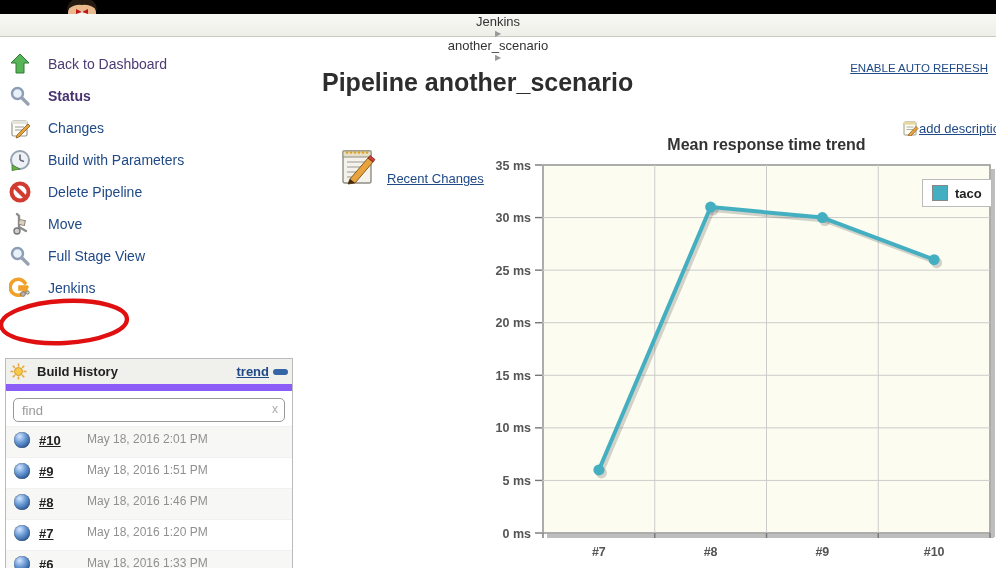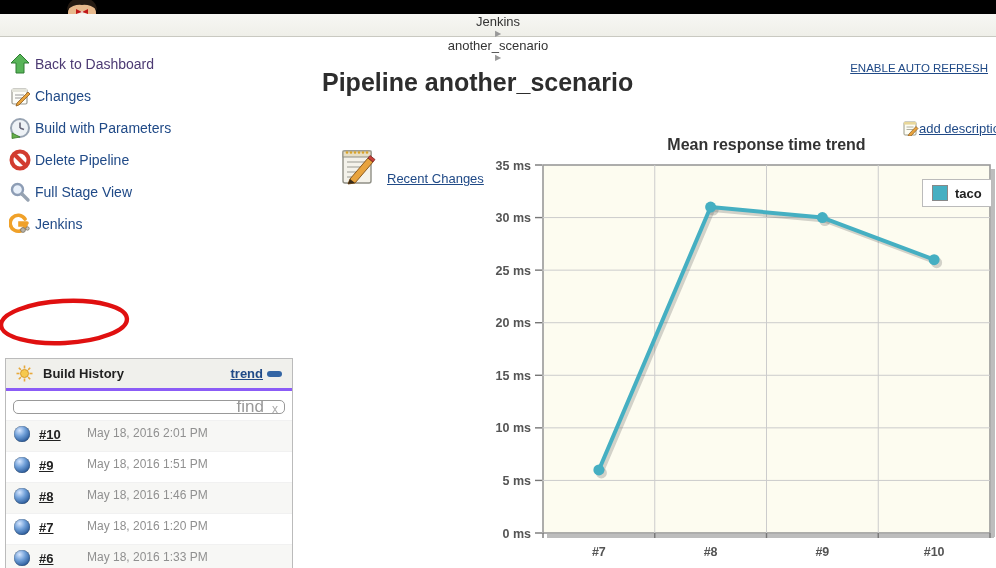--- a/index.html
+++ b/index.html
@@ -14,41 +14,41 @@
   
   #crumbbar { position:absolute; left:0; top:14px; width:996px; height:23px;
     background:linear-gradient(#f7f7f4,#efefe9); border-bottom:1px solid #c9c9c1;
     display:flex; align-items:center; padding:0 8px; font-size:13px; color:#333;flex-direction:column; }
   .crumb-link { color:#333; text-decoration:none; cursor:pointer; }
   .crumb-sep { color:#999; font-size:8px; margin:0 22px; }
   #autorefresh { margin-left:auto; font-size:11.5px; color:#204a87; text-decoration:underline; cursor:pointer; }
 
   
   #tasks { position:absolute; left:8px; top:52px; display:flex; flex-direction:column; gap:8px; }
-  .task { display:flex; align-items:center; gap:3px; height:24px; font-size:14px; cursor:pointer; }
+  .task { display:flex; align-items:center; gap:16px; height:24px; font-size:14px; cursor:pointer; }
   .task a { color:#204a87; text-decoration:none; }
   .task.visited a { color:#4c3a73; }
   .task.selected a { font-weight:bold; color:#46326e; }
   .ticon { width:24px; height:24px; flex:0 0 24px; display:flex; align-items:center; justify-content:center; }
 
   
   #gatling-circle { position:absolute; left:-6px; top:296px; pointer-events:none; }
 
   
   #bh { position:absolute; left:5px; top:358px; width:288px; height:230px;
     border:1px solid #bbb; background:#fff; }
-  #bh-header { height:32px; background:#f0f0ec; border-bottom:3px solid #8b5cf6;
-    display:flex; align-items:center; padding:0 10px; gap:10px; }
+  #bh-header { height:32px; background:#f0f0ec; border-bottom:7px solid #8b5cf6;
+    display:flex; align-items:center; padding:0 4px; gap:10px; }
   #bh-title { font-size:13px; font-weight:bold; color:#222; }
   #bh-right { margin-left:auto; display:flex; align-items:center; gap:4px; }
   #bh-trend { font-size:13px; font-weight:bold; color:#204a87; text-decoration:underline; cursor:pointer; }
   #bh-dash { width:15px; height:6px; background:#3465a4; border-radius:3px; cursor:pointer; }
   #bh-findwrap { position:relative; margin:7px 7px 4px 7px; }
-  #bh-find { width:100%; height:14px; border:1px solid #999; border-radius:5px;
-    padding:0 20px 0 8px; font-size:17px; color:#333; font-family:inherit;text-align:right; }
+  #bh-find { width:100%; height:24px; border:1px solid #999; border-radius:5px;
+    padding:0 20px 0 8px; font-size:13px; color:#333; font-family:inherit; }
   #bh-find::placeholder { color:#999; }
   #bh-clear { position:absolute; right:7px; top:4px; color:#aaa; font-size:12px; cursor:pointer; }
   .brow { height:31px; display:flex; align-items:flex-start; padding:5px 6px 0 8px; overflow:hidden; border-top:1px solid #f1f1f1; }
   .brow.alt { background:#f7f7f5; }
   .ball { width:16px; height:16px; border-radius:50%; margin-top:0;
     background:radial-gradient(circle at 35% 28%, #d6e6ff 0%, #6f9fd8 38%, #1d4c8c 85%);
     box-shadow:inset 0 0 1px #123; cursor:pointer; flex:0 0 16px; }
   .bid { font-size:13px; font-weight:bold; color:#222; text-decoration:underline;
     margin:1px 0 0 9px; width:36px; cursor:pointer; }
   .bdate { font-size:12px; color:#909090; margin-left:12px; width:132px; line-height:15px; }
@@ -94,20 +94,29 @@
 
   <div id="tasks">
     <div class="task visited">
       <span class="ticon">
         <svg width="22" height="22" viewBox="0 0 22 22">
             <path d="M11 1 L20 10 H15 V20 H7 V10 H2 Z" fill="#58b458" stroke="#2e7d32" stroke-width="1"></path>
           </svg>
       </span>
         <a>Back to Dashboard</a>
     </div>
+    <div class="task selected">
+      <span class="ticon">
+        <svg width="22" height="22" viewBox="0 0 22 22">
+            <circle cx="8.5" cy="8.5" r="5.5" fill="#e8f0fa" stroke="#8d9db5" stroke-width="2.4"></circle>
+            <line x1="13" y1="13" x2="19" y2="19" stroke="#97a3b2" stroke-width="3.4" stroke-linecap="round"></line>
+          </svg>
+      </span>
+        <a>Status</a>
+    </div>
     <div class="task">
       <span class="ticon">
         <svg width="22" height="22" viewBox="0 0 22 22">
             <rect x="3" y="4" width="15" height="15" rx="1.5" fill="#fdfdf8" stroke="#9a9a90" stroke-width="1.2"></rect>
             <rect x="3" y="4" width="15" height="3" fill="#e4e4da"></rect>
             <line x1="6" y1="10" x2="15" y2="10" stroke="#aaa" stroke-width="1.2"></line>
             <line x1="6" y1="13" x2="15" y2="13" stroke="#aaa" stroke-width="1.2"></line>
             <polygon points="8,18 19,7 21,9 10,20 7,21" fill="#e8a33d" stroke="#8a5a20" stroke-width="0.8"></polygon>
           </svg>
       </span>
@@ -125,20 +134,30 @@
         <a>Build with Parameters</a>
     </div>
     <div class="task">
       <span class="ticon">
         <svg width="22" height="22" viewBox="0 0 22 22">
             <circle cx="11" cy="11" r="8.5" fill="#fff" stroke="#d23c30" stroke-width="4"></circle>
             <line x1="5.5" y1="5.5" x2="16.5" y2="16.5" stroke="#d23c30" stroke-width="4"></line>
           </svg>
       </span>
         <a>Delete Pipeline</a>
+    </div>
+    <div class="task">
+      <span class="ticon">
+        <svg width="22" height="22" viewBox="0 0 22 22">
+            <path d="M8 1 L10 3 L10 14 L17 18" fill="none" stroke="#8d8d8d" stroke-width="2.4" stroke-linecap="round"></path>
+            <circle cx="8" cy="18" r="3" fill="#cfcfcf" stroke="#777" stroke-width="1.4"></circle>
+            <rect x="10" y="7" width="6" height="5" fill="#d8d0c2" stroke="#8a8070" stroke-width="1" transform="rotate(10 13 9)"></rect>
+          </svg>
+      </span>
+        <a>Move</a>
     </div>
     <div class="task">
       <span class="ticon">
         <svg width="22" height="22" viewBox="0 0 22 22">
             <circle cx="8.5" cy="8.5" r="5.5" fill="#e8f0fa" stroke="#8d9db5" stroke-width="2.4"></circle>
             <line x1="13" y1="13" x2="19" y2="19" stroke="#97a3b2" stroke-width="3.4" stroke-linecap="round"></line>
           </svg>
       </span>
         <a>Full Stage View</a>
     </div>

